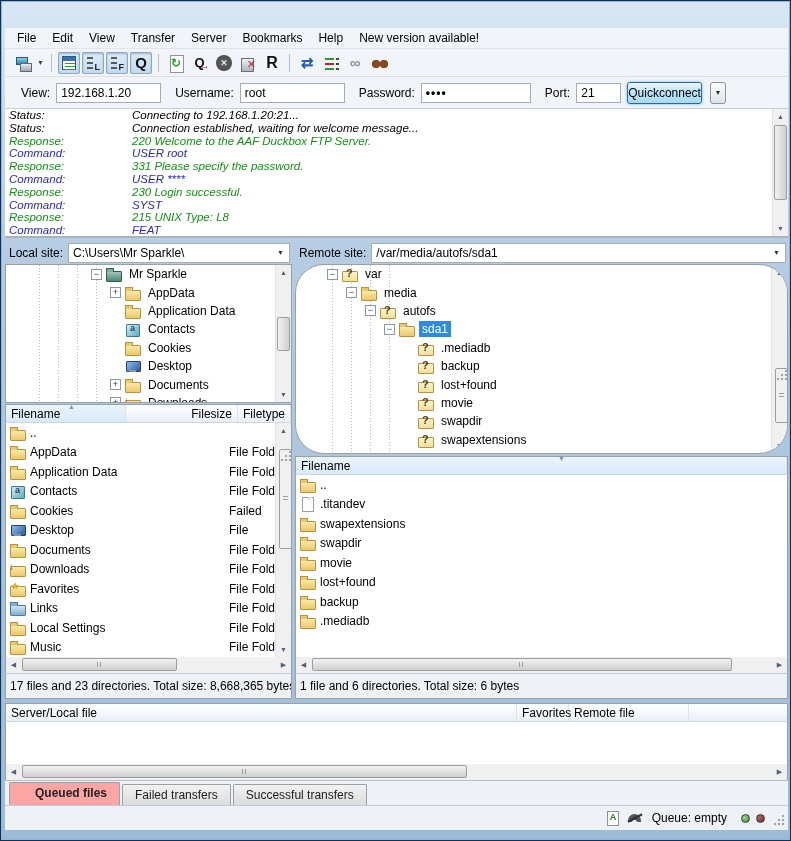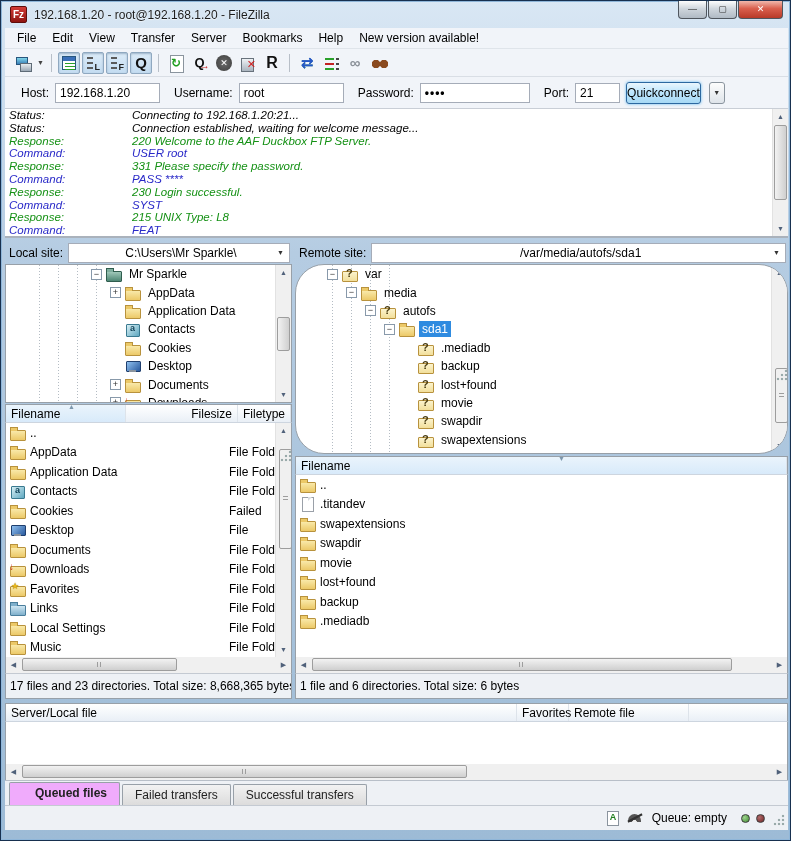--- a/index.html
+++ b/index.html
@@ -81,21 +81,21 @@
   .hscroll { position:relative; background:#f0f0f0; border-top:1px solid #e2e2e2; }
   .hscroll .sarrow { position:absolute; top:0; width:15px; height:15px; font-size:7px; color:#50617a; text-align:center; line-height:15px; }
   .hscroll .left { left:0; } .hscroll .right { right:0; }
   .hthumb { position:absolute; top:1px; height:13px; background:linear-gradient(#f2f2f2,#cfcfcf); border:1px solid #9d9d9d; border-radius:2px; }
   .hthumb::after { content:""; position:absolute; top:3px; bottom:3px; left:calc(50% - 3px); width:6px;
     background:repeating-linear-gradient(to right,#9d9d9d 0 1px,transparent 1px 3px); }
 
   
   .siterow { display:flex; align-items:center; height:23px; }
   .siterow .slabel { padding:0 5px 0 4px; white-space:nowrap; }
-  .combo { flex:1; height:20px; border:1px solid #a5acb8; background:#fff; display:flex; align-items:center; padding-left:4px; margin-right:2px; position:relative;justify-content:center; }
+  .combo { flex:1; height:20px; border:1px solid #a5acb8; background:#fff; display:flex; align-items:center; padding-left:4px; margin-right:2px; position:relative; }
   .combo .caret { position:absolute; right:2px; top:2px; bottom:2px; width:13px; display:flex; align-items:center; justify-content:center; font-size:7px; color:#333; }
   .lsite { position:absolute; left:4px; top:240px; width:287px; }
   .rsite { position:absolute; left:294px; top:240px; width:493px; }
 
   
   .tree { position:absolute; background:#fff; border:1px solid #98a0a8; overflow:hidden; }
   .ltreepanel { left:4px; top:263px; width:287px; height:139px; }
   .rtreepanel { left:294px; top:263px; width:493px; height:190px;border-radius:29px; }
   .treeinner { position:absolute; inset:0; right:16px; overflow:hidden;
     background-image:repeating-linear-gradient(to bottom,#b4bcc4 0 1px,transparent 1px 3px),
@@ -152,21 +152,21 @@
 
   
   .queuehdr { left:4px; top:702px; width:783px; }
   .queuebody { position:absolute; left:4px; top:721px; width:783px; height:42px; background:#fff; border:1px solid #98a0a8; border-top:none; border-bottom:none; }
   .qh1 { width:511px; } .qh2 { width:52px; } .qh3 { width:120px; }
   .queuehscroll { left:4px; top:763px; width:783px; }
 
   
   .tabrow { position:absolute; left:4px; top:779px; width:783px; height:25px; background:#eef1f5; border-top:1px solid #b8bfc8; display:flex; align-items:flex-end; padding-left:4px; }
   .tab { height:21px; padding:3px 12px 0 12px; border:1px solid #98a0a8; border-bottom:none; border-radius:2px 2px 0 0; background:linear-gradient(#f2f2f2,#dcdcdc); margin-right:2px; font-size:12px; color:#222; }
-  .tab[data-state="active"] { background:#f0abfc; font-weight:bold; height:23px;padding-left:25px; }
+  .tab[data-state="active"] { background:#fca5a5; font-weight:bold; height:23px;padding-left:25px; }
 
   
   .statusbar { position:absolute; left:4px; top:804px; width:783px; height:25px; background:#eef1f5; border-top:1px solid #c4cad2; display:flex; align-items:center; }
   .sbspacer { flex:1; }
   .sbicon { width:18px; height:16px; position:relative; margin-right:4px; }
   .sbicon[data-icon="transfer-type-icon"]::before { content:""; position:absolute; left:3px; top:1px; width:10px; height:13px; background:#fff; border:1px solid #8a949e; }
   .sbicon[data-icon="transfer-type-icon"]::after { content:"A"; position:absolute; left:6px; top:2px; font-size:9px; color:#1f7e1f; font-weight:bold; }
   .sbicon[data-icon="speed-limit-icon"]::before { content:""; position:absolute; left:2px; top:4px; width:13px; height:8px; border-radius:7px 7px 0 0; background:radial-gradient(circle at 50% 100%,#eee 2px,#555 2.5px); }
   .sbicon[data-icon="speed-limit-icon"]::after { content:""; position:absolute; left:1px; top:7px; width:16px; height:2px; background:#333; transform:rotate(-28deg); }
   .queuetext { margin:0 14px 0 4px; }
@@ -176,29 +176,20 @@
   .grip { width:13px; height:13px; margin:8px 2px 0 2px; align-self:flex-start;
     background:radial-gradient(circle at 10px 2px,#9aa 1.3px,transparent 1.6px), radial-gradient(circle at 6px 6px,#9aa 1.3px,transparent 1.6px),
       radial-gradient(circle at 10px 6px,#9aa 1.3px,transparent 1.6px), radial-gradient(circle at 2px 10px,#9aa 1.3px,transparent 1.6px),
       radial-gradient(circle at 6px 10px,#9aa 1.3px,transparent 1.6px), radial-gradient(circle at 10px 10px,#9aa 1.3px,transparent 1.6px); }
 </style>
 </head>
 <body>
 
 <div class="window">
 
-  <div class="abs titlebar">
-    <div class="appicon">Fz</div>
-    <div class="wtitle">192.168.1.20 - root@192.168.1.20 - FileZilla</div>
-    <div class="wbtns">
-      <div class="wbtn">—</div>
-      <div class="wbtn">▢</div>
-      <div class="wbtn close">✕</div>
-    </div>
-  </div>
 
   <div class="abs menubar">
 
   <div class="menuitem">File</div>
       <div class="menuitem">Edit</div>
       <div class="menuitem">View</div>
       <div class="menuitem">Transfer</div>
       <div class="menuitem">Server</div>
       <div class="menuitem">Bookmarks</div>
       <div class="menuitem">Help</div>
@@ -232,21 +223,21 @@
     <div class="tbgroup">
 
     <span class="tbtn" data-icon="compare-icon"></span>
         <span class="tbtn" data-icon="filter-icon"></span>
         <span class="tbtn" data-icon="synchronized-browsing-icon"></span>
         <span class="tbtn" data-icon="find-icon"></span>
       </div>
   </div>
 
   <div class="abs qcbar">
-    <span class="qclabel">Host:</span>
+    <span class="qclabel">View:</span>
     <input class="qcinput host" value="192.168.1.20" style="">
     <span class="qclabel">Username:</span>
     <input class="qcinput user" value="root" style="">
     <span class="qclabel">Password:</span>
     <input class="qcinput pass" value="••••" style="">
     <span class="qclabel">Port:</span>
     <input class="qcinput port" value="21" style="">
     <button class="qcbtn">Quickconnect</button>
     <span class="qcdrop">▼</span>
   </div>
@@ -274,21 +265,21 @@
           <span class="ltext">USER root</span>
         </div>
 
         <div class="logline" data-type="response">
           <span class="ltype">Response:</span>
           <span class="ltext">331 Please specify the password.</span>
         </div>
 
         <div class="logline" data-type="command">
           <span class="ltype">Command:</span>
-          <span class="ltext">PASS ****</span>
+          <span class="ltext">USER ****</span>
         </div>
 
         <div class="logline" data-type="response">
           <span class="ltype">Response:</span>
           <span class="ltext">230 Login successful.</span>
         </div>
 
         <div class="logline" data-type="command">
           <span class="ltype">Command:</span>
           <span class="ltext">SYST</span>

